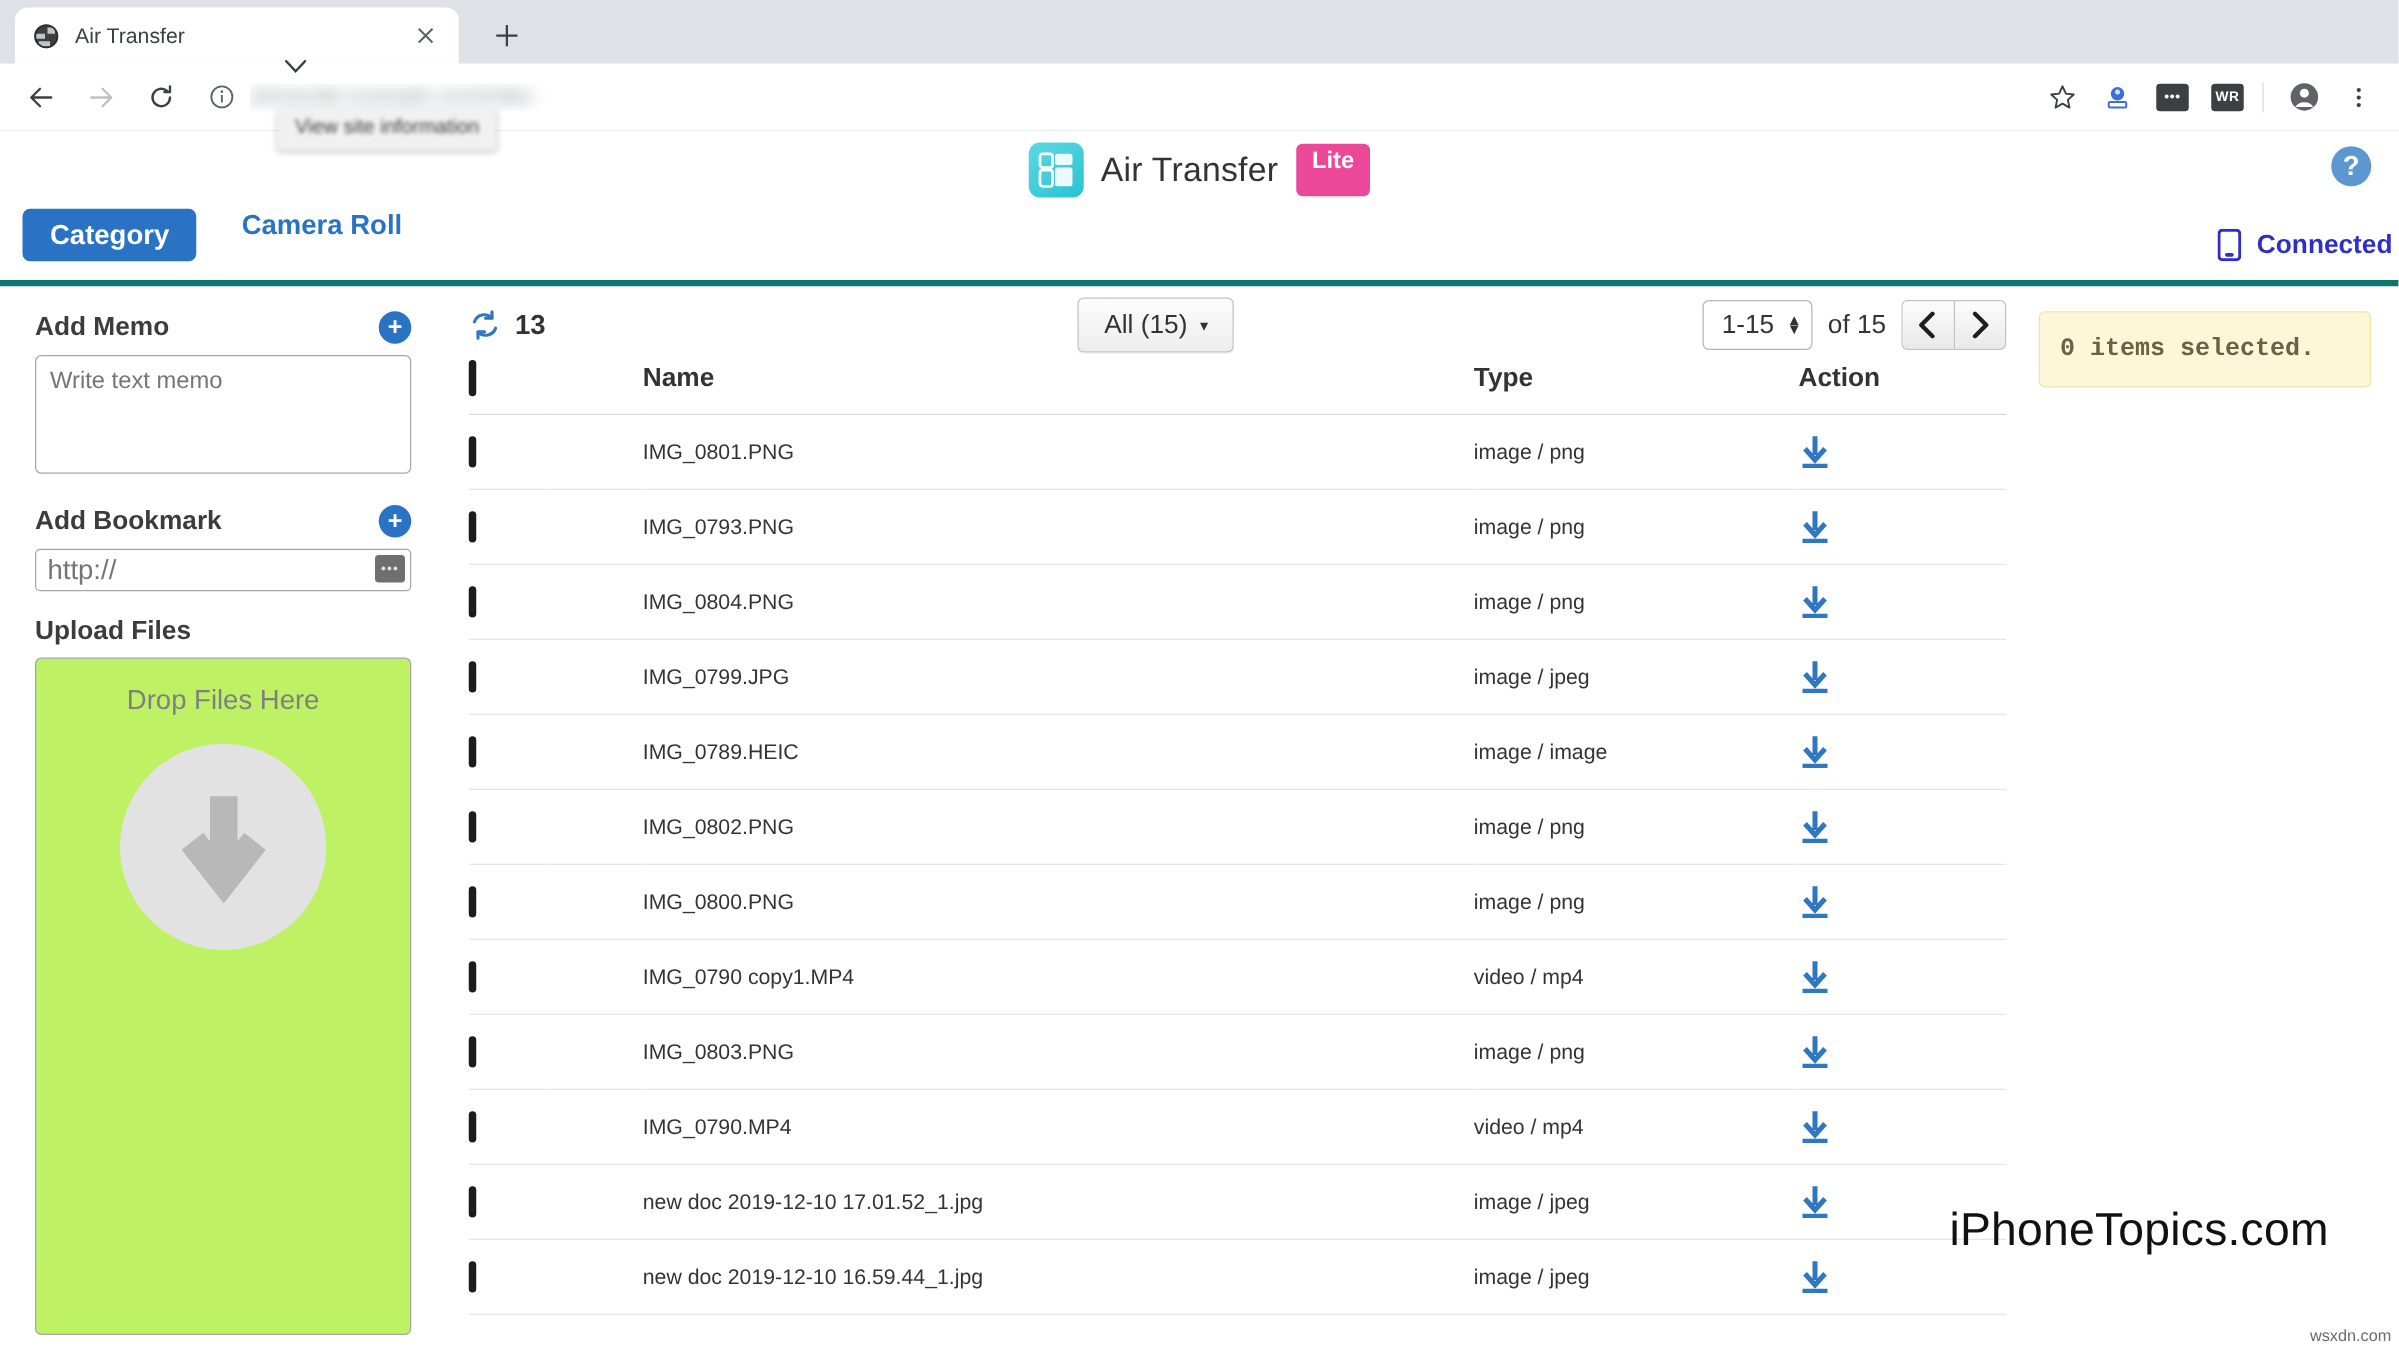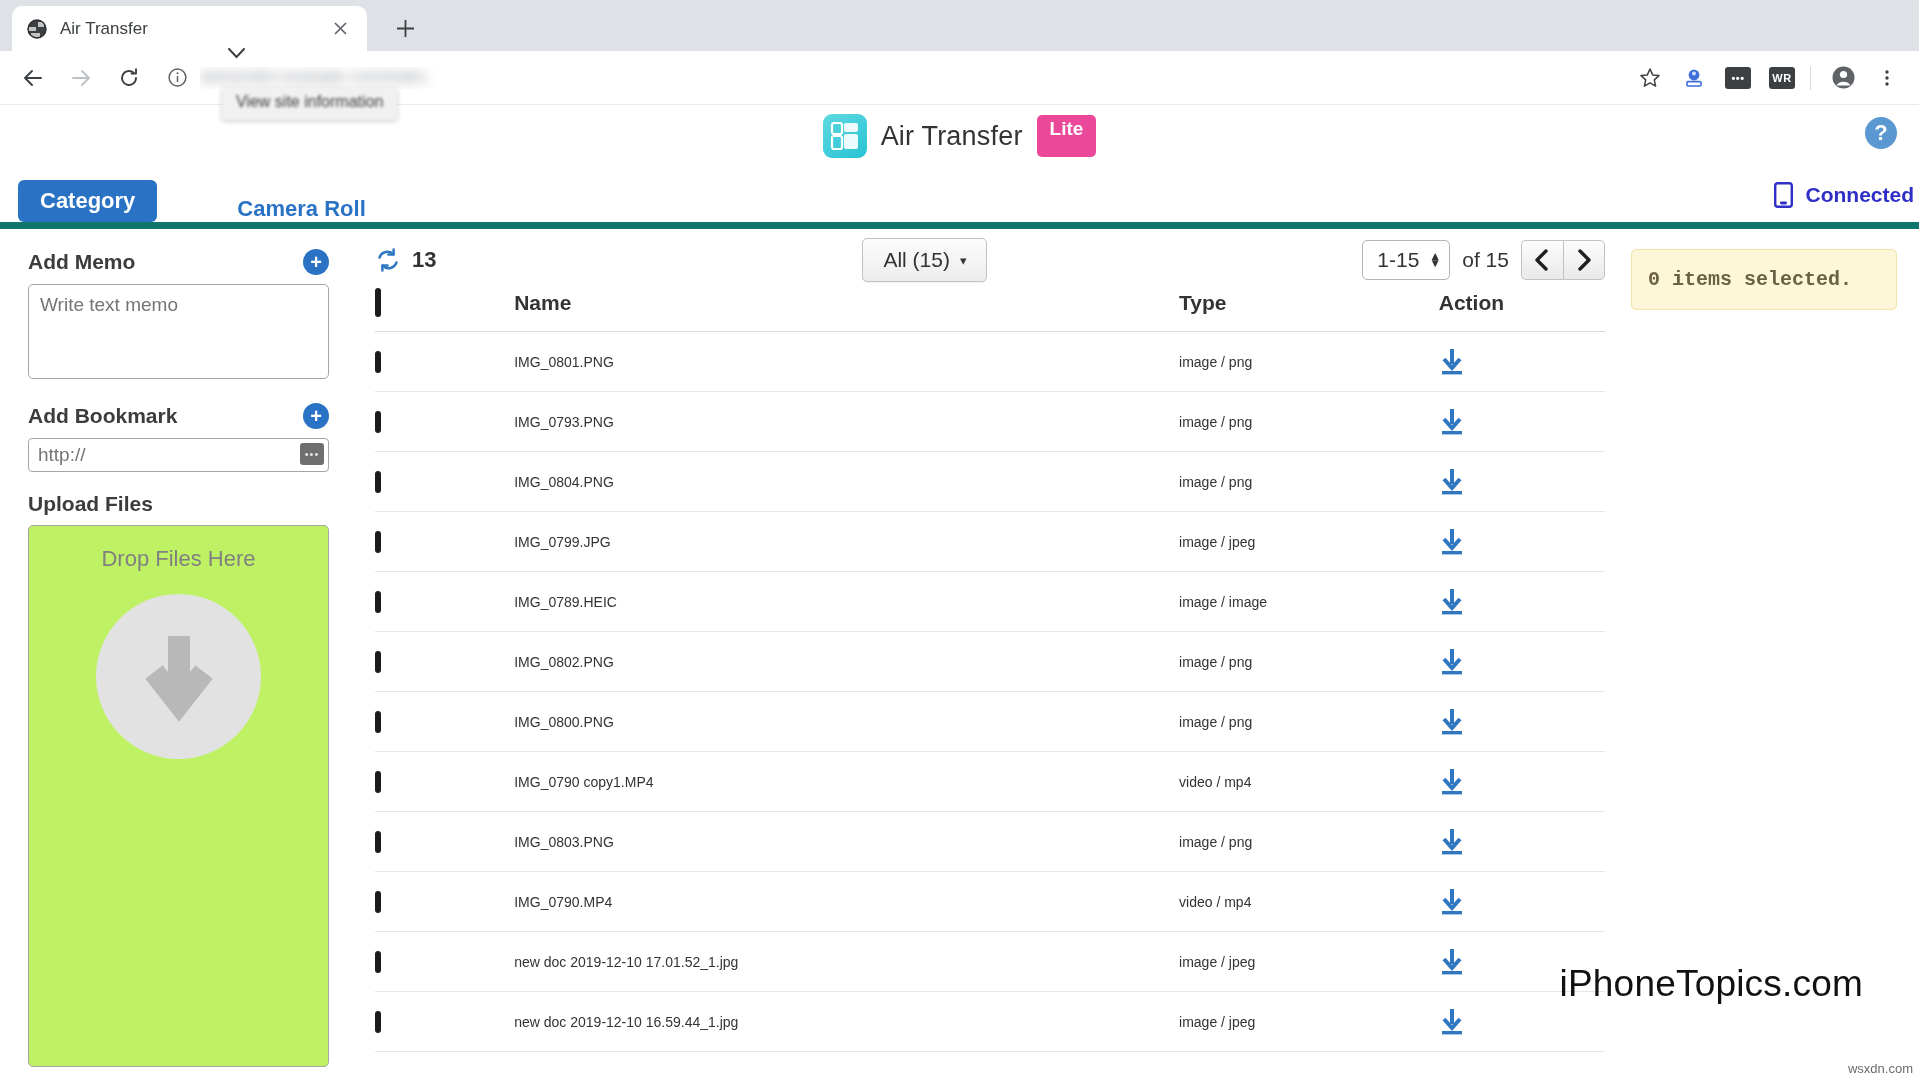--- a/index.html
+++ b/index.html
@@ -174,25 +174,24 @@
     border-radius: 50%;
     background: #3f87c9;
     color: #ffffff;
     font-size: 22px; font-weight: bold;
     display: flex; align-items: center; justify-content: center;
     opacity: .85;
   }
 
   .tabs-row {
     height: 62px;
-    display: flex; align-items: flex-end;
+    display: flex; align-items: flex-start;
     padding: 0 18px;
     position: relative;
-    border-bottom: 7px solid #0f766e;
-    gap: 44px;
+    border-bottom: 5px solid #0f766e;
   }
   .tab-pill {
     background: #2a72c4;
     color: #ffffff;
     font-size: 22px; font-weight: bold;
     border-radius: 6px;
     padding: 10px 22px;
     line-height: 1;
   }
   .tab-link {
@@ -251,21 +250,21 @@
   }
   .bookmark-input-wrap {
     position: relative;
     width: 100%;
   }
   .bookmark-input {
     width: 100%; height: 34px;
     border: 1px solid #a6a6a6;
     border-radius: 4px;
     padding: 0 38px 0 9px;
-    font-size: 19px; color: #9a9a9a;
+    font-size: 22px; color: #9a9a9a;
     font-family: "Liberation Sans", sans-serif;
     background: #ffffff;
   }
   .bookmark-kbd {
     position: absolute; right: 5px; top: 5px;
     width: 24px; height: 22px;
     background: #6f6f6f;
     border-radius: 3px;
     color: #e6e6e6;
     font-size: 11px;
@@ -358,21 +357,21 @@
   table.files { width: 1230px; border-collapse: collapse; }
   table.files th {
     text-align: left;
     font-size: 21px; color: #333333; font-weight: bold;
     padding: 0 0 16px 0;
   }
   table.files thead tr { border-bottom: 1px solid #dadada; }
   table.files td {
     padding: 0; height: 60px;
     border-bottom: 1px solid #e6e6e6;
-    font-size: 14px; color: #333333;
+    font-size: 17px; color: #333333;
     vertical-align: middle;
   }
   .col-check { width: 62px; }
   .col-thumb { width: 72px; }
   .col-name  { width: 640px; }
   .col-type  { width: 250px; }
   .col-action{ width: 160px; }
 
   .cb {
     width: 25px; height: 28px;

